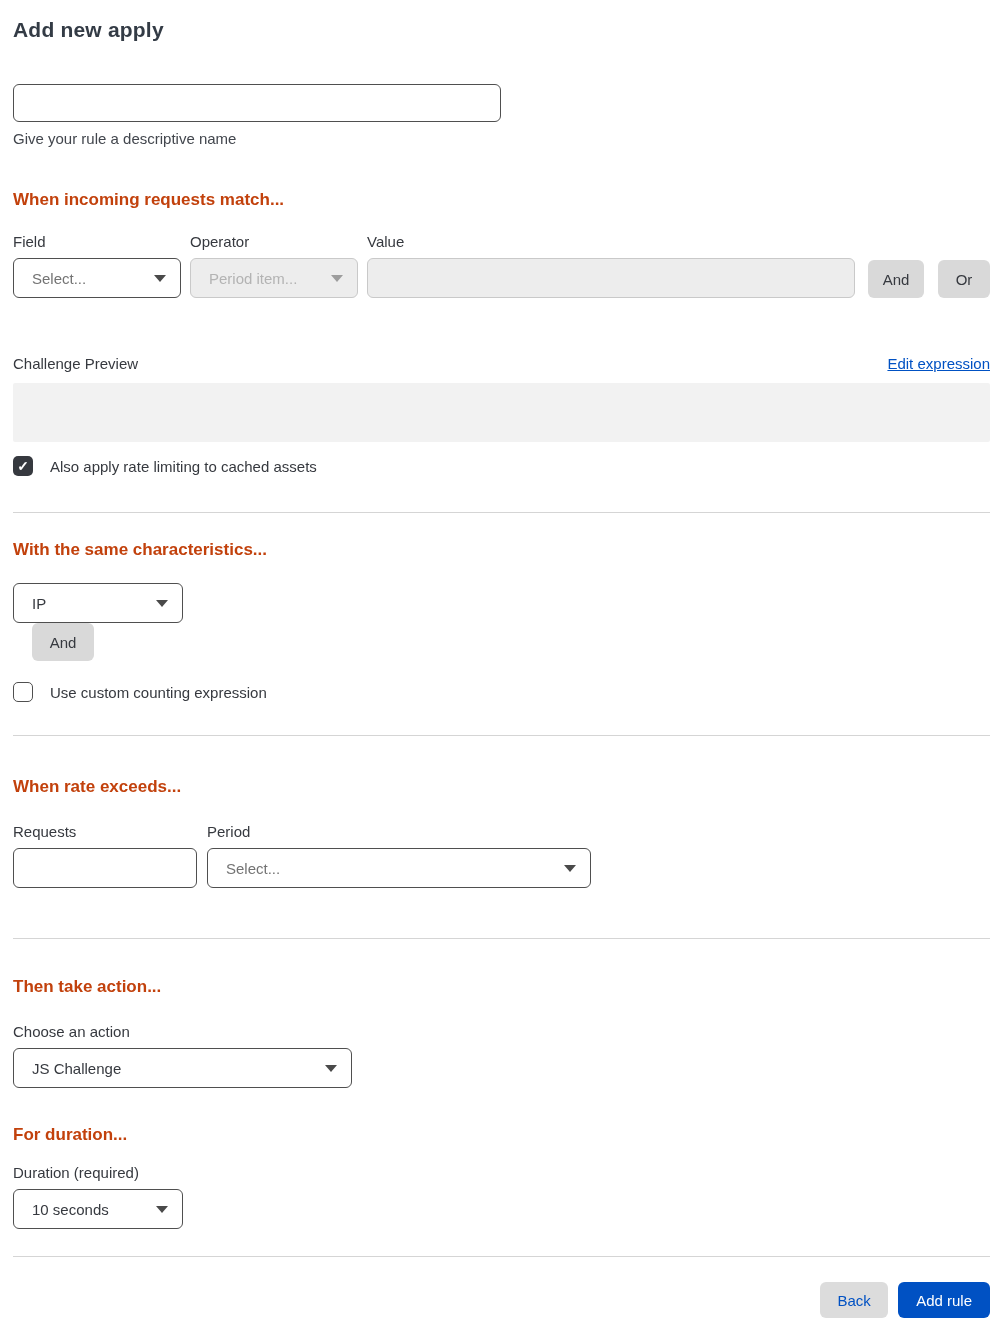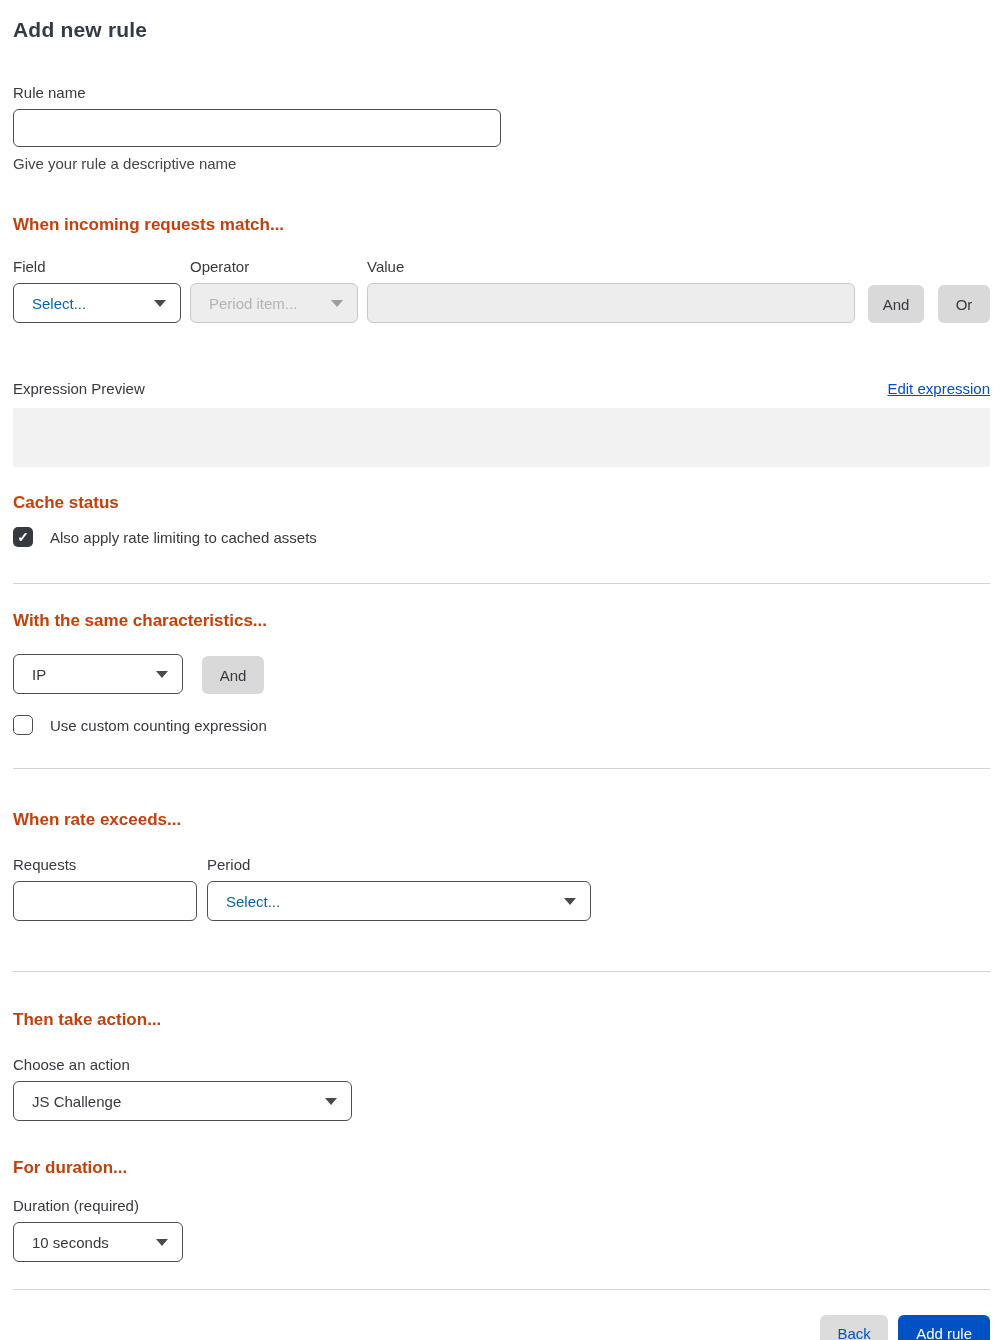--- a/index.html
+++ b/index.html
@@ -32,21 +32,21 @@
   .text-input:disabled, .text-input.disabled {
     background: #ededed; border-color: #c9c9c9;
   }
 
   .select {
     display: flex; align-items: center; justify-content: space-between;
     height: 40px; border: 1px solid #4f4f4f; border-radius: 6px;
     background: #fff; padding: 0 14px 0 18px; cursor: pointer;
   }
   .select .select-value { color: #36393f; font-size: 15px; }
-  .select .select-value.placeholder { color: #0369a1; }
+  .select .select-value.placeholder { color: #737373; }
   .select.disabled { background: #ededed; border-color: #c9c9c9; cursor: default; }
   .select.disabled .select-value { color: #b3b3b3; }
   .caret {
     width: 0; height: 0; flex: 0 0 auto; margin-left: 8px;
     border-left: 6px solid transparent; border-right: 6px solid transparent;
     border-top: 7px solid #4a4a4a;
   }
   .select.disabled .caret { border-top-color: #9d9d9d; }
 
   .btn {
@@ -89,39 +89,38 @@
   .checkbox.checked {
     background: #36393f; color: #fff;
     display: flex; align-items: center; justify-content: center;
     font-size: 14px; font-weight: bold; line-height: 1;
   }
   .checkbox.unchecked { background: #fff; border: 1px solid #4f4f4f; }
   .checkbox-label { margin-left: 17px; font-size: 15px; color: #36393f; cursor: default; }
 
   .divider { border: none; border-top: 1px solid #d5d5d5; margin: 0; width: 977px; }
 
-  .chars-row { display: flex; align-items: flex-end; margin-top: 23px; }
+  .chars-row { display: flex; align-items: flex-start; margin-top: 23px; flex-direction: column; }
   .chars-and { margin-left: 19px; width: 62px; padding: 0; }
 
   .rate-row { display: flex; align-items: flex-start; margin-top: 26px; }
 
   .footer-row {
     display: flex; justify-content: flex-end; align-items: center;
     gap: 10px; margin-top: 25px; width: 977px;
   }
 </style>
 </head>
 <body>
 
 <div class="container">
 
-  <h1 class="page-title">Add new rule</h1>
+  <h1 class="page-title">Add new apply</h1>
 
   <div>
-    <label class="field-label">Rule name</label>
     <input class="text-input" type="text" value="" style="">
     <div class="helper-text">Give your rule a descriptive name</div>
   </div>
 
   <h2 class="section-heading" style="margin-top:43px;">When incoming requests match...</h2>
 
   <div class="match-row">
     <div class="fgroup w-168">
       <label class="field-label">Field</label>
       <div class="select">
@@ -141,26 +140,25 @@
     <div class="fgroup w-488 gap9">
       <label class="field-label">Value</label>
       <input class="text-input disabled" type="text" disabled="" style="height: 40px;" value="">
     </div>
 
     <button class="btn btn-gray and-btn-match">And</button>
     <button class="btn btn-gray or-btn-match">Or</button>
   </div>
 
   <div class="expr-header">
-    <span>Expression Preview</span>
+    <span>Challenge Preview</span>
     <a class="link">Edit expression</a>
   </div>
   <div class="preview-box"></div>
 
-  <h2 class="section-heading" style="margin-top:26px;">Cache status</h2>
   <div class="checkbox-row" style="margin-top:14px;">
     <span class="checkbox checked">
       <span>✓</span>
     </span>
     <span class="checkbox-label">Also apply rate limiting to cached assets</span>
   </div>
 
   <hr class="divider" style="margin-top:36px;">
 
   <h2 class="section-heading" style="margin-top:27px;">With the same characteristics...</h2>

